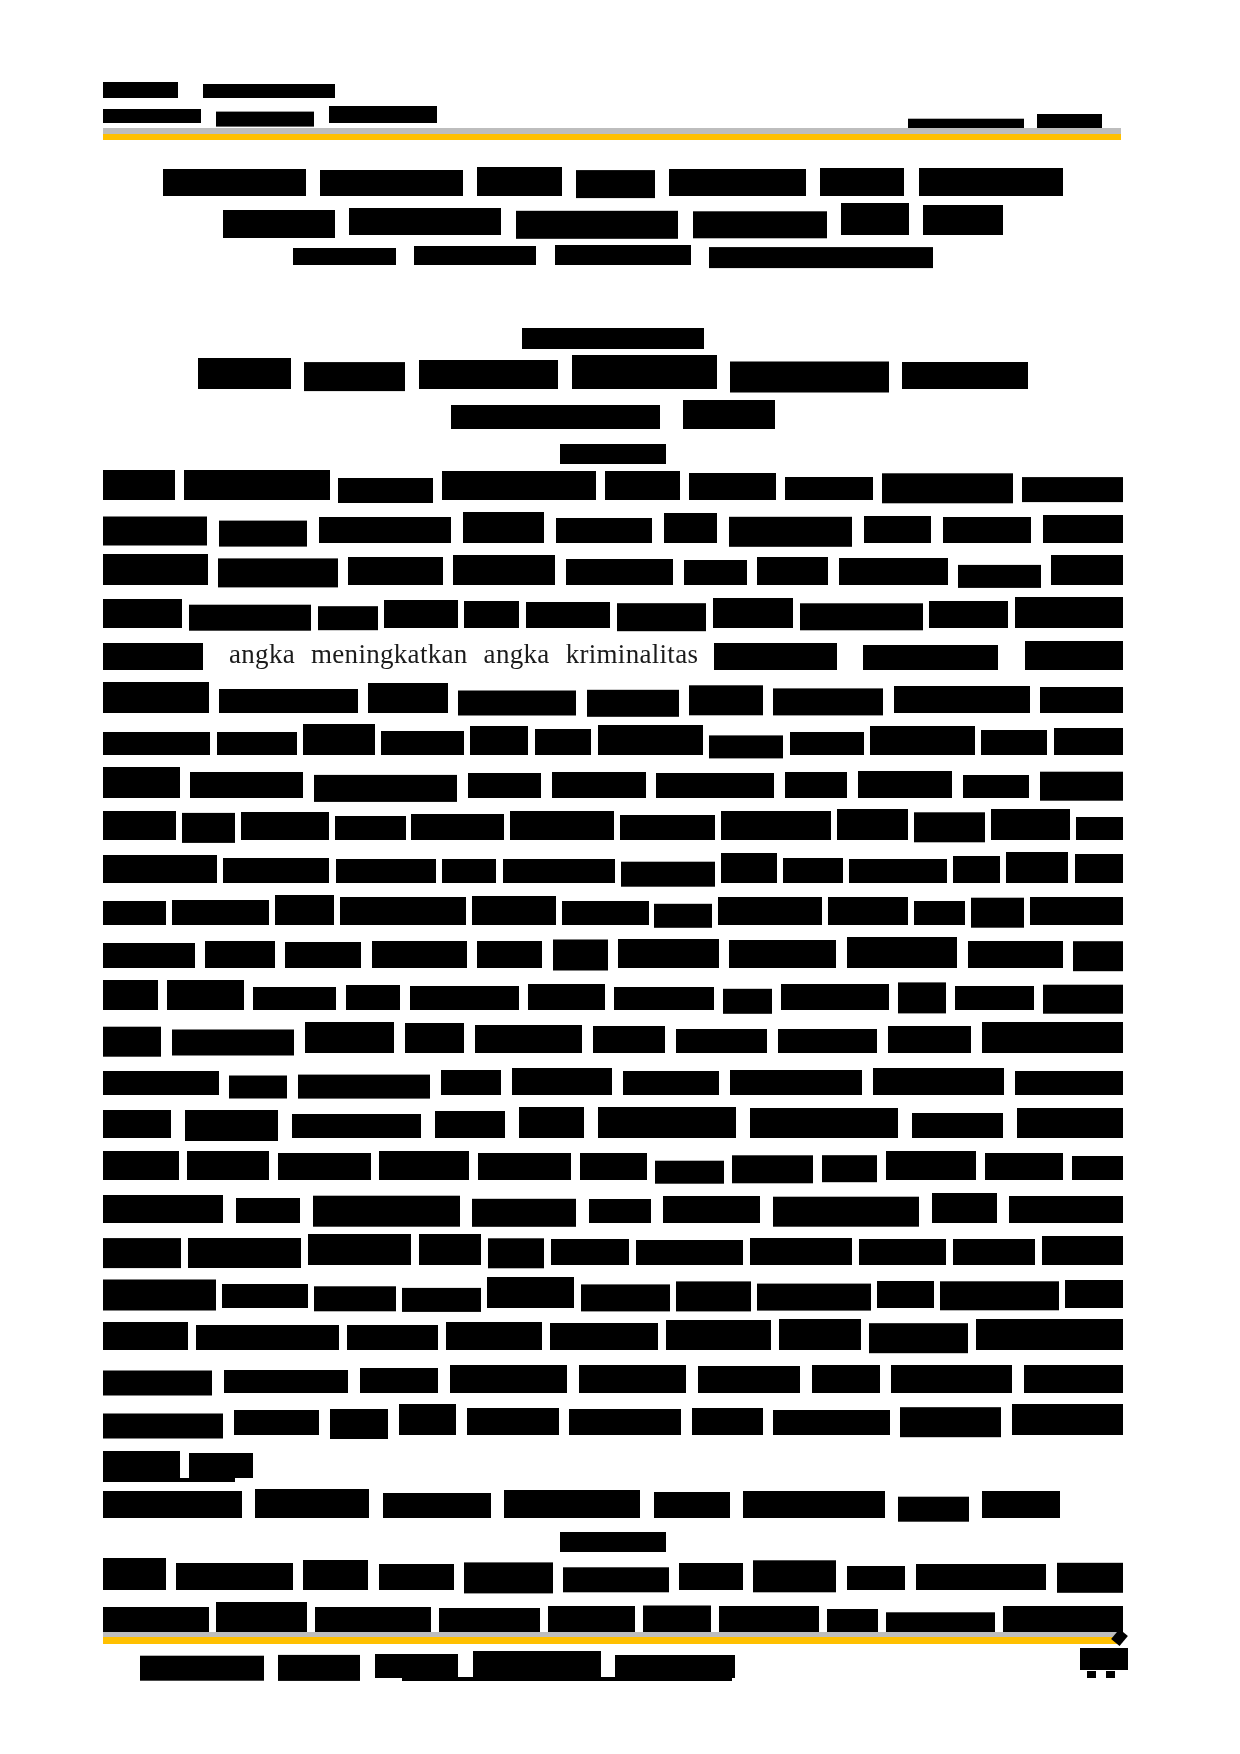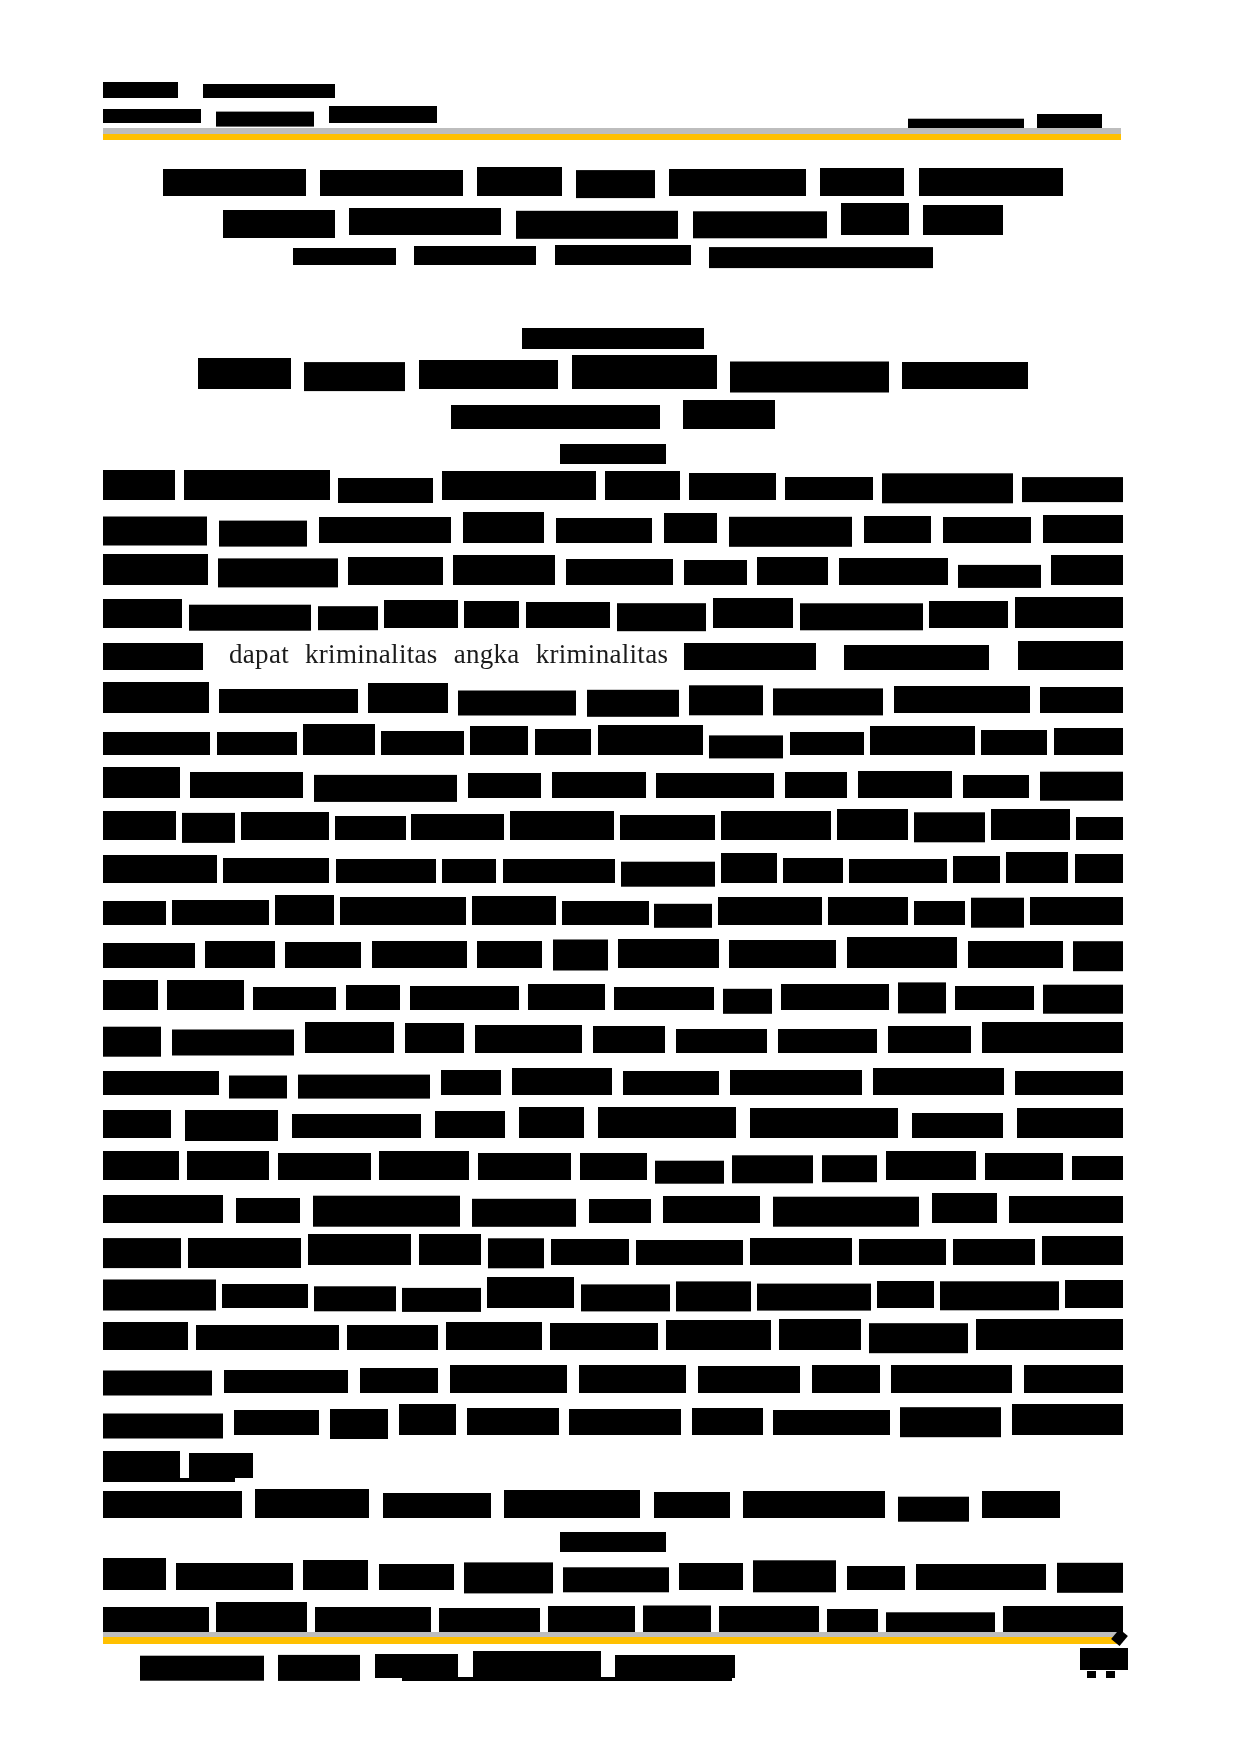--- a/index.html
+++ b/index.html
@@ -163,21 +163,21 @@
       <div class="rw" style="width: 55.1px; height: 26.4px;"></div>
       <div class="rw" style="width: 84.3px; height: 25.2px;"></div>
       <div class="rw" style="width: 89.5px; height: 28px; transform: translateY(3.2px);"></div>
       <div class="rw" style="width: 80.4px; height: 29.6px;"></div>
       <div class="rw" style="width: 123px; height: 27px; transform: translateY(2.3px);"></div>
       <div class="rw" style="width: 79.4px; height: 26.5px;"></div>
       <div class="rw" style="width: 108px; height: 30.2px;"></div>
     </div>
     <div class="row" style="left: 103px; top: 634px; width: 1020px; height: 36px; justify-content: flex-start;">
       <div class="rw" style="width: 100px; height: 27px;"></div>
-      <span class="vis">dapat kriminalitas angka kriminalitas</span>
+      <span class="vis">angka meningkatkan angka kriminalitas</span>
       <div class="fill">
         <div class="rw" style="width: 30%; height: 26.7px;"></div>
         <div class="rw" style="width: 33%; height: 25.1px;"></div>
         <div class="rw" style="width: 24%; height: 28.9px;"></div>
       </div>
     </div>
     <div class="row" style="left: 103px; top: 676.5px; width: 1020px; height: 36px;">
       <div class="rw" style="width: 106px; height: 31px;"></div>
       <div class="rw" style="width: 138.4px; height: 24px;"></div>
       <div class="rw" style="width: 80px; height: 29.3px;"></div>

